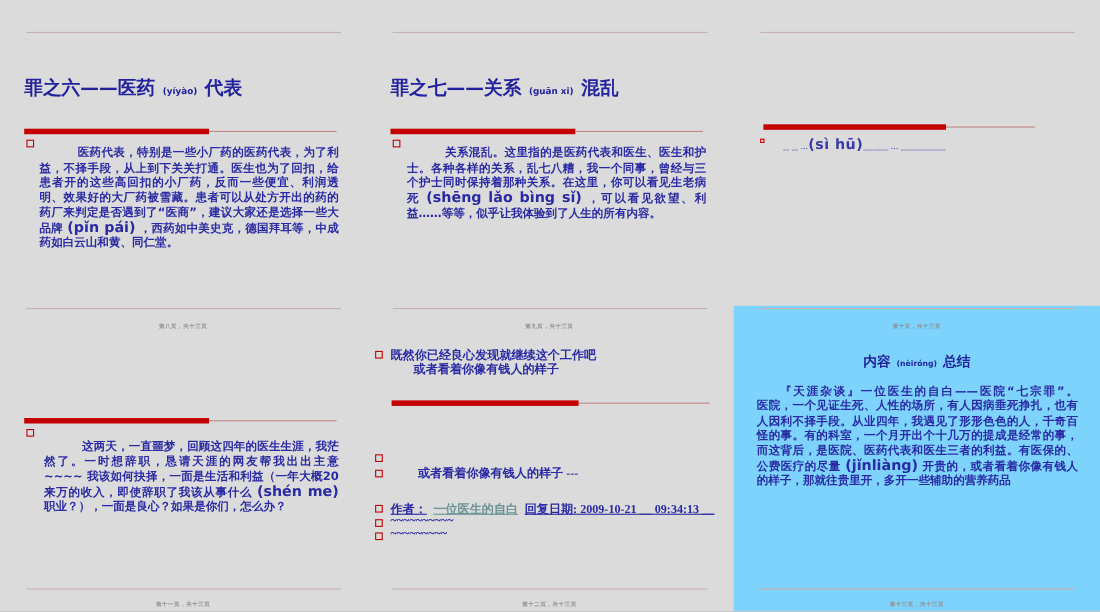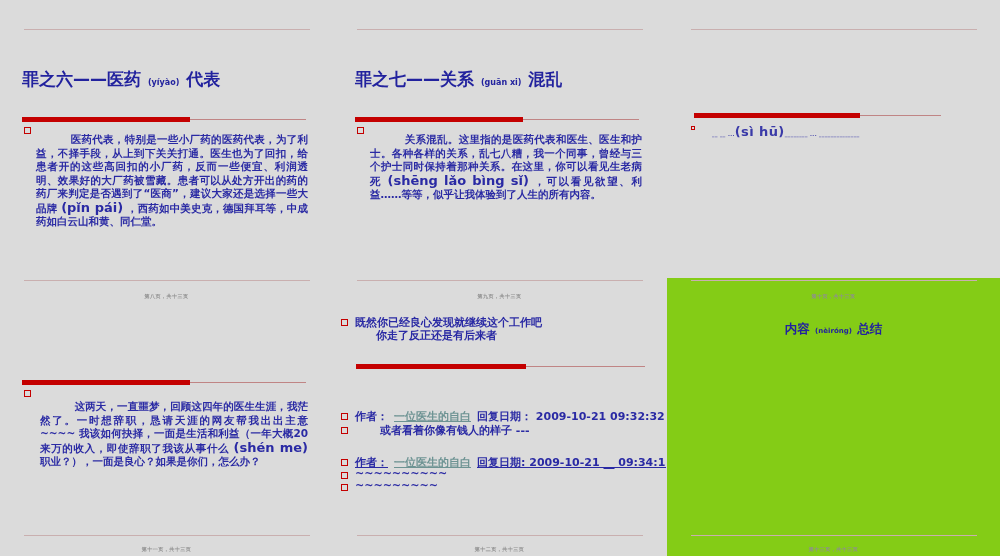--- a/index.html
+++ b/index.html
@@ -2,37 +2,37 @@
 <html><head>
 <meta charset="utf-8">
 <style>
   html,body{margin:0;padding:0;background:#b8b8b8;}
   .canvas{
     position:relative;width:1000px;height:556px;overflow:hidden;
     background:#dbdbdb;
     font-family:"DejaVu Sans",sans-serif;
   }
   .slide{position:absolute;width:333px;height:278px;overflow:hidden;}
-  .slide.white{background:#84cc16;}
+  .slide.white{background:#7dd3fc;}
   .sep{position:absolute;height:1px;background:#c9afaf;}
   .cap{position:absolute;width:333px;text-align:center;font-size:5px;color:#8f8f8f;font-weight:700;letter-spacing:.5px;}
   .title{position:absolute;color:#22229e;font-weight:700;font-size:17px;letter-spacing:0;white-space:nowrap;}
   .title .py-t{font-size:8px;font-weight:700;margin:0 1px;}
   .c-title{position:absolute;left:0;width:333px;text-align:center;color:#22229e;font-weight:700;font-size:12.5px;}
   .c-title .py-t{font-size:7px;margin:0 1px;}
   .accent{position:absolute;height:5px;}
   .accent .thick{position:absolute;top:0;height:5px;background:#c40000;}
   .accent .thin{position:absolute;top:2px;height:1px;background:#c08585;}
   .sq{position:absolute;width:5px;height:5px;border:1px solid #c40000;background:transparent;}
   .sq.tiny{width:2px;height:2px;border-width:1px;}
   .body{position:absolute;color:#2a2aa4;font-weight:700;font-size:10.5px;line-height:13.5px;text-align:justify;}
   .indent{text-indent:3.3em;}
   .indent2{text-indent:2em;}
   .py{font-size:13px;font-weight:700;}
-  .row{position:absolute;color:#2a2aa4;font-weight:700;font-size:11px;white-space:nowrap;}
+  .row{position:absolute;color:#2a2aa4;font-weight:700;font-size:11px;white-space:nowrap;font-family:Liberation Serif, serif;}
   .row .link{color:#6d9393;text-decoration:underline;margin:0 6px;cursor:pointer;}
   .row.u span{text-decoration:underline;}
   .tinyline{position:absolute;color:#3a3aa8;font-weight:700;font-size:5px;white-space:nowrap;letter-spacing:.4px;}
 </style>
 </head>
 <body>
 
 <div class="canvas">
 
   <section class="slide" style="left:333px;top:0">
@@ -69,41 +69,41 @@
       <div class="thick" style="left:0;width:168px"></div>
         <div class="thin" style="left:168px;width:116px"></div>
     </div>
     <div class="sq" style="left:24px;top:100px"></div>
     <div class="body indent" style="left:40px;top:110px;width:268px">这两天，一直噩梦，回顾这四年的医生生涯，我茫然了。一时想辞职，恳请天涯的网友帮我出出主意 ~~~~ 我该如何抉择，一面是生活和利益（一年大概20 来万的收入，即使辞职了我该从事什么 <span class="py">(shén me)</span> 职业？），一面是良心？如果是你们，怎么办？</div>
   </section>
 
   <section class="slide" style="left:333px;top:278px">
     <div class="sq" style="left:8px;top:41px"></div>
     <div class="row" style="left:22px;top:37px">既然你已经良心发现就继续这个工作吧</div>
-    <div class="row" style="left:43px;top:50px">你走了反正还是有后来者</div>
+    <div class="row" style="left:43px;top:50px">或者看着你像有钱人的样子</div>
     <div class="accent" style="left:23px;top:86px;width:289px">
       <div class="thick" style="left:0;width:170px"></div>
         <div class="thin" style="left:170px;width:119px"></div>
     </div>
 
     <div class="sq" style="left:8px;top:135px"></div>
-    <div class="row" style="left:22px;top:131px"><span>作者：</span><a class="link">一位医生的自白</a><span>回复日期：  2009-10-21      09:32:32</span></div>
     <div class="sq" style="left:8px;top:149px"></div>
     <div class="row" style="left:47px;top:145px">或者看着你像有钱人的样子 ---</div>
 
     <div class="sq" style="left:8px;top:181px"></div>
     <div class="row u" style="left:22px;top:177px"><span>作者：</span><a class="link">一位医生的自白</a><span>回复日期:   2009-10-21 __ 09:34:13 __</span></div>
     <div class="sq" style="left:8px;top:194px"></div>
     <div class="row" style="left:22px;top:189px">~~~~~~~~~~</div>
     <div class="sq" style="left:8px;top:206px"></div>
     <div class="row" style="left:22px;top:201px">~~~~~~~~~</div>
   </section>
 
   <section class="slide white" style="left:667px;top:278px">
     <div class="c-title" style="top:43px"><span>内容</span> <span class="py-t">(nèiróng)</span> <span>总结</span></div>
+    <div class="body indent2" style="left:21px;top:72px;width:292px;line-height:13.4px">『天涯杂谈』一位医生的自白——医院“七宗罪”。　　　医院，一个见证生死、人性的场所，有人因病垂死挣扎，也有人因利不择手段。从业四年，我遇见了形形色色的人，千奇百怪的事。有的科室，一个月开出个十几万的提成是经常的事，而这背后，是医院、医药代表和医生三者的利益。有医保的、公费医疗的尽量 <span class="py">(jǐnliàng)</span> 开贵的，或者看着你像有钱人的样子，那就往贵里开，多开一些辅助的营养药品</div>
   </section>
 
   <div class="sep" style="left:24px;top:29px;width:286px"></div>
   <div class="sep" style="left:357px;top:29px;width:286px"></div>
   <div class="sep" style="left:691px;top:29px;width:286px"></div>
   <div class="sep" style="left:24px;top:280px;width:286px"></div>
   <div class="sep" style="left:357px;top:280px;width:286px"></div>
   <div class="sep" style="left:691px;top:280px;width:286px"></div>
   <div class="sep" style="left:24px;top:535px;width:286px"></div>
   <div class="sep" style="left:357px;top:535px;width:286px"></div>

